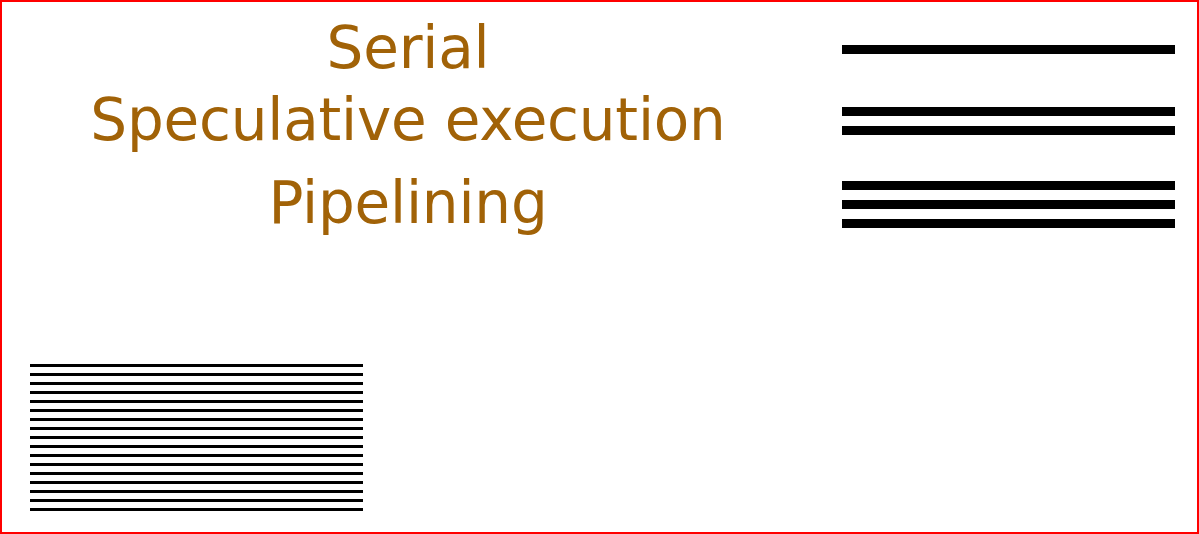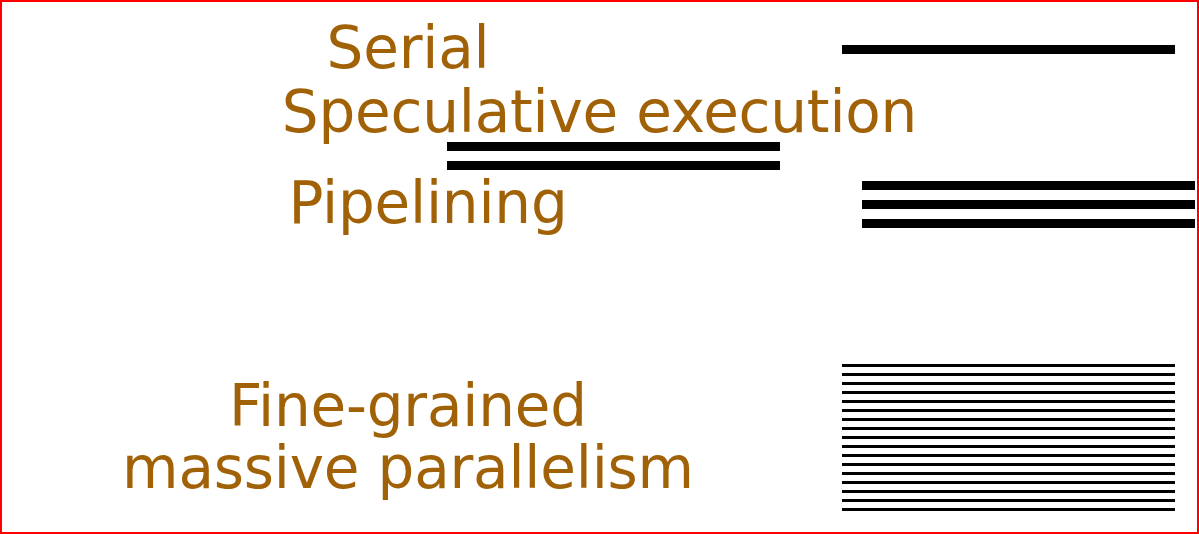--- a/index.html
+++ b/index.html
@@ -49,22 +49,22 @@
     width: 100%;
     background: #000000;
   }
   .bar.thick { height: 9px; }
   .bar.thick + .bar.thick { margin-top: 10px; }
   .bar.thin { height: 3px; }
   .bar.thin + .bar.thin { margin-top: 6px; }
 
   
   #row-serial       { top: 10px;  height: 74px; }
-  #row-speculative  { top: 81px;  height: 76px; flex-direction: column; }
-  #row-pipelining   { top: 157px; height: 90px; padding-left: 20px; }
+  #row-speculative  { top: 81px;  height: 76px; }
+  #row-pipelining   { top: 157px; height: 90px; }
   #row-multicore    { top: 247px; height: 97px; }
   #row-finegrained  { top: 344px; height: 182px; }
 
   #row-finegrained .label { font-size: 58px; line-height: 1.07; }
 </style>
 </head>
 <body>
 
 <div id="canvas">
 
@@ -87,22 +87,20 @@
     <div class="label">Pipelining</div>
     <div class="bars">
         <div class="bar thick"></div>
         <div class="bar thick"></div>
         <div class="bar thick"></div>
       </div>
   </div>
 
 
   <div class="row" id="row-finegrained">
-    <div class="label">Fine-grained
-massive parallelism</div>
     <div class="bars">
         <div class="bar thin"></div>
         <div class="bar thin"></div>
         <div class="bar thin"></div>
         <div class="bar thin"></div>
         <div class="bar thin"></div>
         <div class="bar thin"></div>
         <div class="bar thin"></div>
         <div class="bar thin"></div>
         <div class="bar thin"></div>

